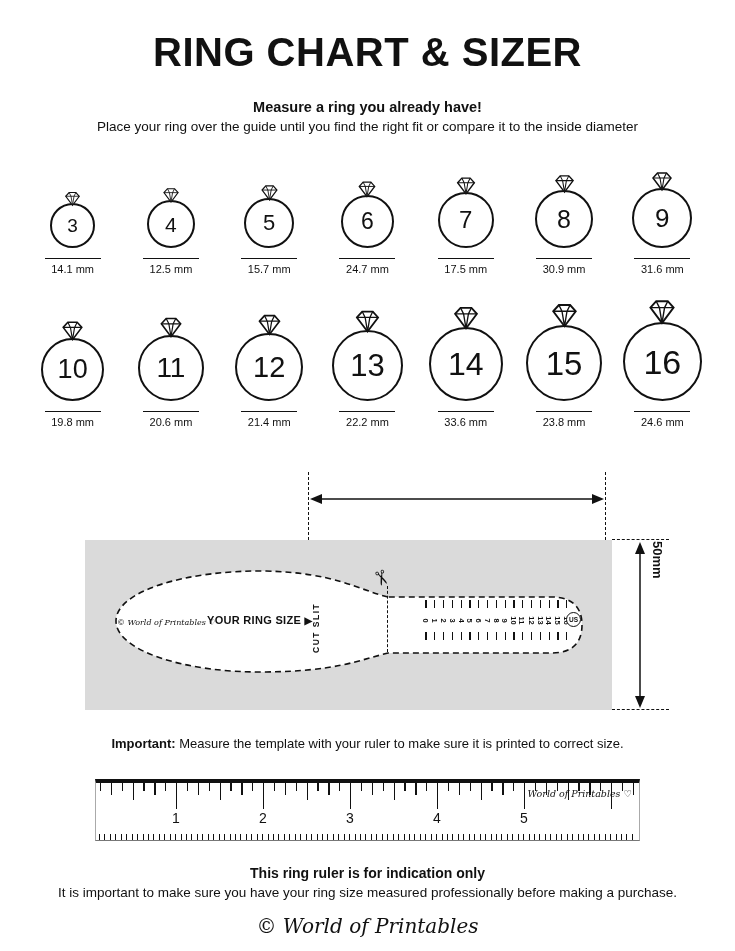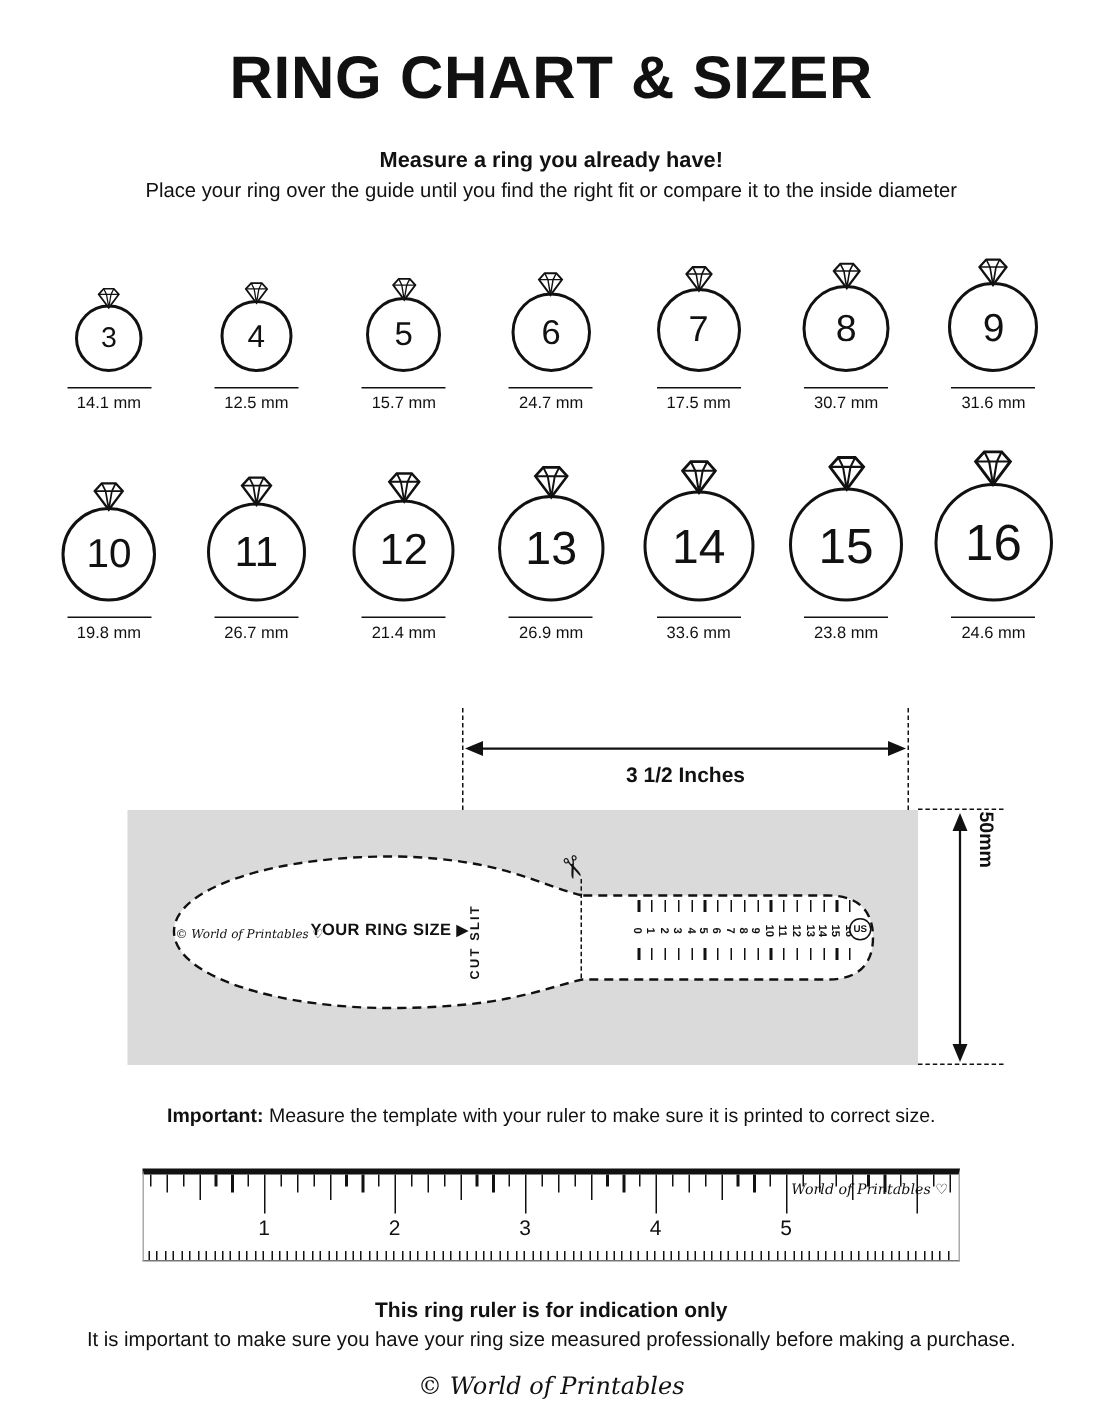--- a/index.html
+++ b/index.html
@@ -57,21 +57,21 @@
 
   .ruler { position:relative; width:545px; height:62px; margin:28px auto 0;
            border-top:4px solid #111; border-bottom:1.5px solid #777; border-left:1px solid #aaa; border-right:1px solid #aaa; }
   .rtick { position:absolute; top:0; width:1.3px; background:#111; }
   .rnum { position:absolute; top:27px; transform:translateX(-50%); font-size:14px; }
   .btick { position:absolute; bottom:0; width:1px; height:6px; background:#111; }
   .ruler-brand { position:absolute; right:7px; top:5px; font-family:"DejaVu Serif",serif; font-style:italic; font-size:9.5px; }
 
   .foot-head { text-align:center; font-size:14px; font-weight:bold; margin:24px 0 4px; }
   .foot-text { text-align:center; font-size:13.5px; margin:0; }
-  .logo { text-align:center; font-family:"DejaVu Serif",serif; font-style:italic; font-size:16px; margin-top:14px; }
+  .logo { text-align:center; font-family:"DejaVu Serif",serif; font-style:italic; font-size:20px; margin-top:14px; }
 </style>
 </head>
 <body>
 
 <h1 class="title">RING CHART &amp; SIZER</h1>
 
 <p class="intro-heading">Measure a ring you already have!</p>
 <p class="intro-text">Place your ring over the guide until you find the right fit or compare it to the inside diameter</p>
 
 <div class="ring-row first">
@@ -120,21 +120,21 @@
       <div class="mm-line"></div>
       <div class="mm-label">17.5 mm</div>
     </div>
     <div class="ring-col">
       <svg class="diamond" width="27" height="21" viewBox="0 0 28 22">
         <polygon points="5,8 9.5,3 18.5,3 23,8 14,20" fill="#fff" stroke="#111" stroke-width="1.5"></polygon>
         <path d="M5 8H23M9.5 3 12 8M18.5 3 16 8M12 8 14 20M16 8 14 20" fill="none" stroke="#111" stroke-width="1.1"></path>
       </svg>
       <div class="ring-circle" style="width:58px;height:58px;font-size:25px">8</div>
       <div class="mm-line"></div>
-      <div class="mm-label">30.7 mm</div>
+      <div class="mm-label">30.9 mm</div>
     </div>
     <div class="ring-col">
       <svg class="diamond" width="28" height="22" viewBox="0 0 28 22">
         <polygon points="5,8 9.5,3 18.5,3 23,8 14,20" fill="#fff" stroke="#111" stroke-width="1.5"></polygon>
         <path d="M5 8H23M9.5 3 12 8M18.5 3 16 8M12 8 14 20M16 8 14 20" fill="none" stroke="#111" stroke-width="1.1"></path>
       </svg>
       <div class="ring-circle" style="width:60px;height:60px;font-size:26px">9</div>
       <div class="mm-line"></div>
       <div class="mm-label">31.6 mm</div>
     </div>
@@ -149,39 +149,39 @@
       <div class="mm-line"></div>
       <div class="mm-label">19.8 mm</div>
     </div>
     <div class="ring-col">
       <svg class="diamond" width="30" height="24" viewBox="0 0 28 22">
         <polygon points="5,8 9.5,3 18.5,3 23,8 14,20" fill="#fff" stroke="#111" stroke-width="1.5"></polygon>
         <path d="M5 8H23M9.5 3 12 8M18.5 3 16 8M12 8 14 20M16 8 14 20" fill="none" stroke="#111" stroke-width="1.1"></path>
       </svg>
       <div class="ring-circle" style="width:66px;height:66px;font-size:28px">11</div>
       <div class="mm-line"></div>
-      <div class="mm-label">26.7 mm</div>
+      <div class="mm-label">20.6 mm</div>
     </div>
     <div class="ring-col">
       <svg class="diamond" width="31" height="25" viewBox="0 0 28 22">
         <polygon points="5,8 9.5,3 18.5,3 23,8 14,20" fill="#fff" stroke="#111" stroke-width="1.5"></polygon>
         <path d="M5 8H23M9.5 3 12 8M18.5 3 16 8M12 8 14 20M16 8 14 20" fill="none" stroke="#111" stroke-width="1.1"></path>
       </svg>
       <div class="ring-circle" style="width:68px;height:68px;font-size:29px">12</div>
       <div class="mm-line"></div>
       <div class="mm-label">21.4 mm</div>
     </div>
     <div class="ring-col">
       <svg class="diamond" width="33" height="26" viewBox="0 0 28 22">
         <polygon points="5,8 9.5,3 18.5,3 23,8 14,20" fill="#fff" stroke="#111" stroke-width="1.5"></polygon>
         <path d="M5 8H23M9.5 3 12 8M18.5 3 16 8M12 8 14 20M16 8 14 20" fill="none" stroke="#111" stroke-width="1.1"></path>
       </svg>
       <div class="ring-circle" style="width:71px;height:71px;font-size:31px">13</div>
       <div class="mm-line"></div>
-      <div class="mm-label">26.9 mm</div>
+      <div class="mm-label">22.2 mm</div>
     </div>
     <div class="ring-col">
       <svg class="diamond" width="34" height="27" viewBox="0 0 28 22">
         <polygon points="5,8 9.5,3 18.5,3 23,8 14,20" fill="#fff" stroke="#111" stroke-width="1.5"></polygon>
         <path d="M5 8H23M9.5 3 12 8M18.5 3 16 8M12 8 14 20M16 8 14 20" fill="none" stroke="#111" stroke-width="1.1"></path>
       </svg>
       <div class="ring-circle" style="width:74px;height:74px;font-size:32px">14</div>
       <div class="mm-line"></div>
       <div class="mm-label">33.6 mm</div>
     </div>
@@ -206,21 +206,20 @@
   </div>
 
 <div class="sizer-area">
   <div class="dashv" style="left:308px"></div>
   <div class="dashv" style="left:605px"></div>
   <svg class="h-arrow" width="296" height="14">
     <line x1="12" y1="7" x2="284" y2="7" stroke="#111" stroke-width="1.5"></line>
     <polygon points="1,7 13,2 13,12" fill="#111"></polygon>
     <polygon points="295,7 283,2 283,12" fill="#111"></polygon>
   </svg>
-  <div class="h-arrow-label">3 1/2 Inches</div>
 
   <div class="gray-box">
     <svg class="shape" width="500" height="132" viewBox="0 0 500 132">
       <path d="M292 40 C260 32 240 16 170 14 C90 13 20 34 20 64 C20 94 90 116 170 115 C240 114 260 104 292 96 L456 96 C476 96 486 86 486 68 C486 50 476 40 456 40 Z" fill="#fff" stroke="#111" stroke-width="1.6" stroke-dasharray="6 4"></path>
     </svg>
     <span class="brand-small">© World of Printables ♡</span>
     <span class="your-ring"><span>YOUR RING SIZE</span> <span class="ptr">▶</span></span>
     <span class="cut-slit">CUT SLIT</span>
     <span class="slit-line"></span>
     <span class="scissors">✂</span>

